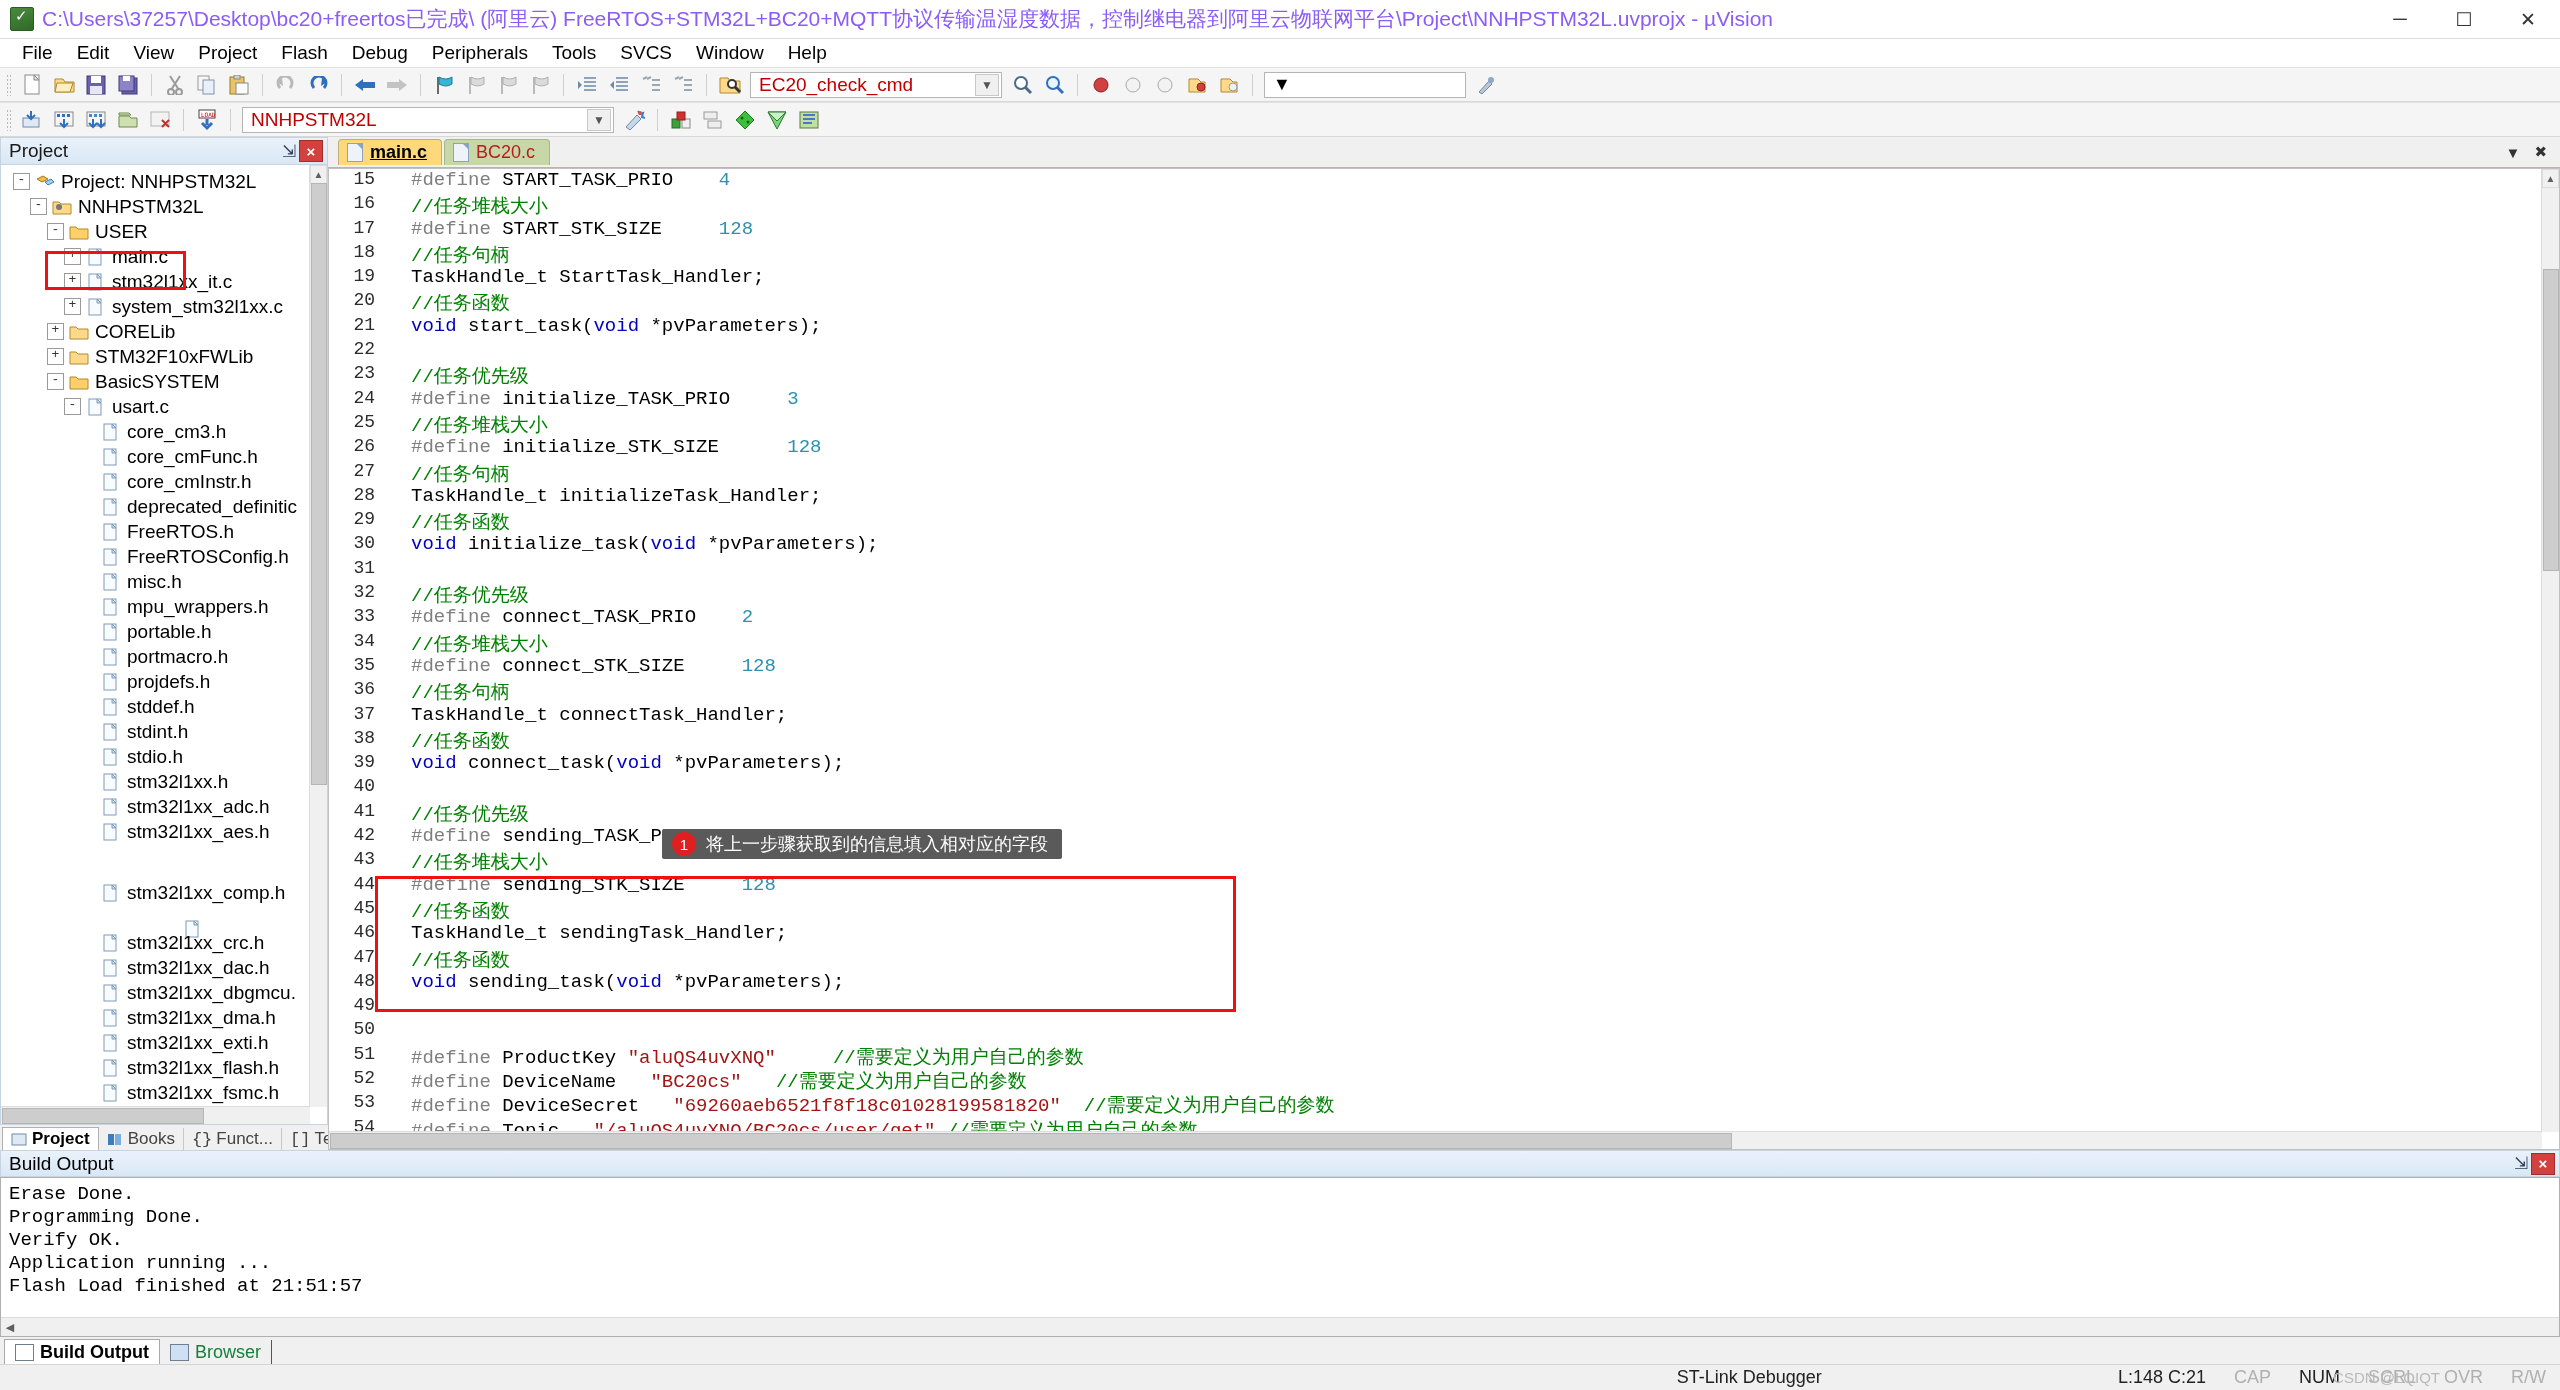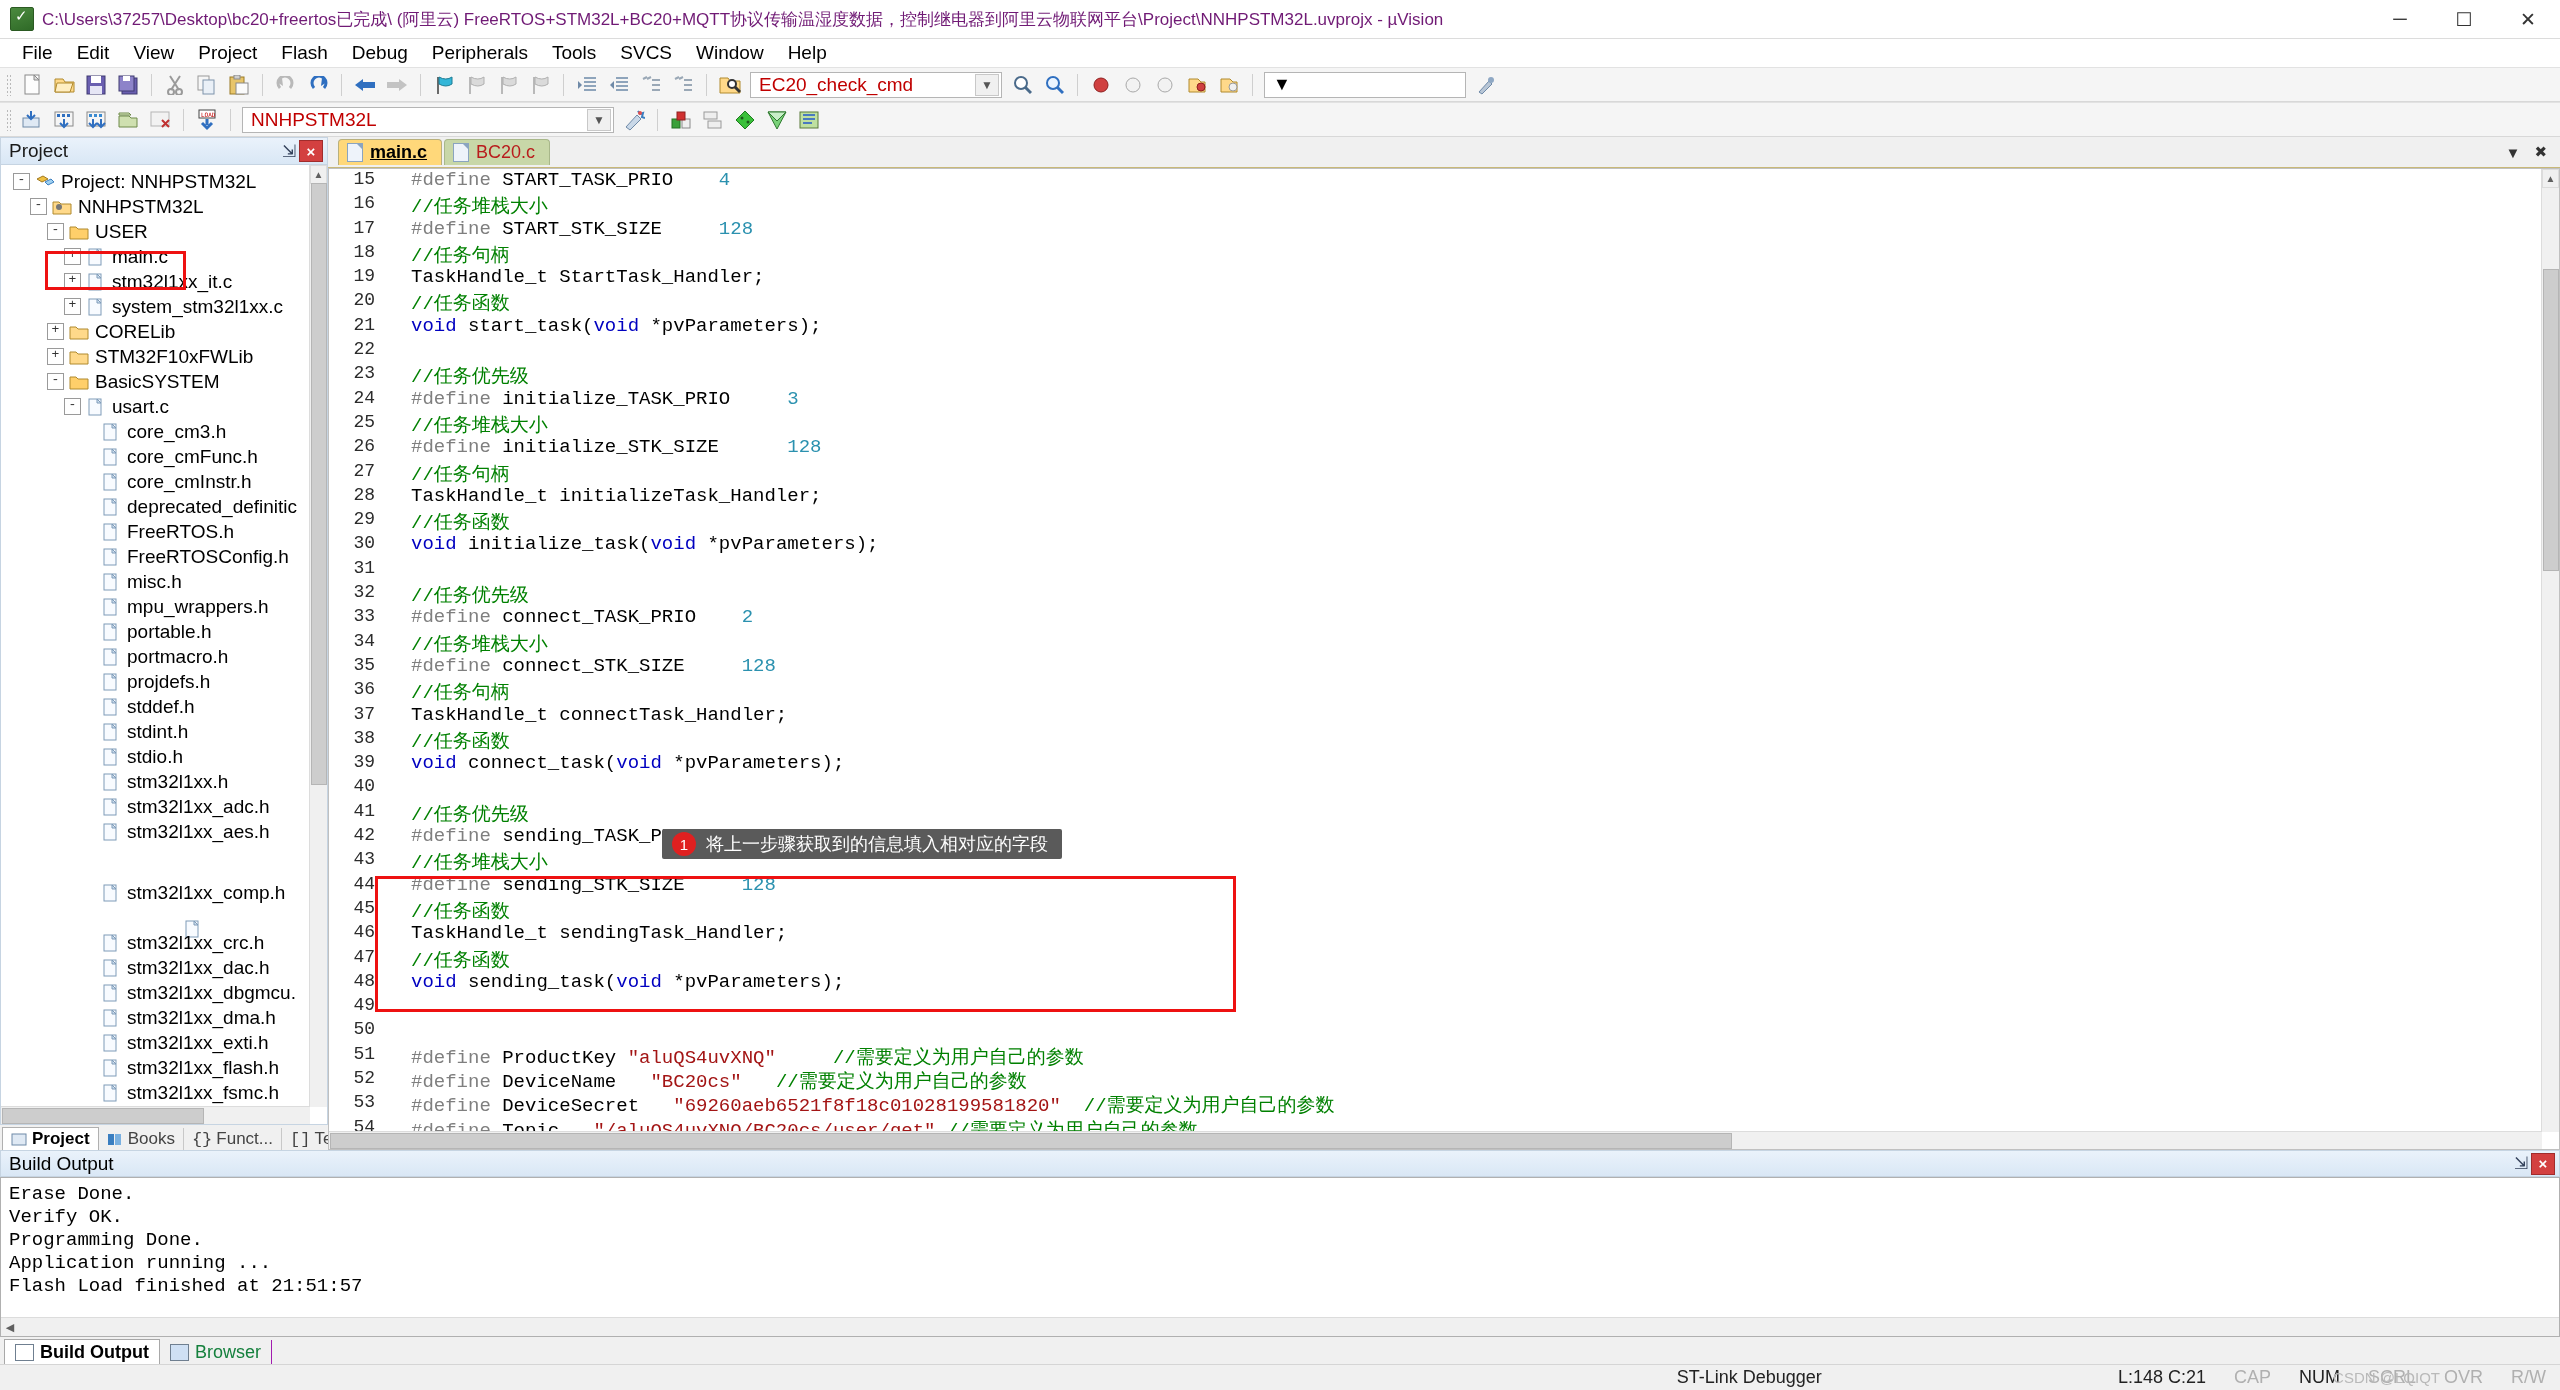--- a/index.html
+++ b/index.html
@@ -3,21 +3,21 @@
 <meta charset="utf-8">
 <style>
   html,body{margin:0;padding:0;}
   body{width:2560px;height:1390px;background:#f0f0f0;font-family:"Liberation Sans",sans-serif;font-size:20px;overflow:hidden;}
   .app{width:2560px;height:1390px;display:flex;flex-direction:column;background:#f0f0f0;}
 
   
   .titlebar{height:38px;background:#ffffff;display:flex;align-items:center;border-bottom:1px solid #dcdcdc;flex:0 0 38px;}
   .titlebar .app-icon{width:22px;height:22px;margin:0 8px 0 10px;background:linear-gradient(160deg,#4b8a3f,#2f6a27);border:1px solid #2b5a22;border-radius:2px;position:relative;flex:0 0 auto;}
   .titlebar .app-icon:after{content:"\2713";position:absolute;left:4px;top:-1px;color:#fff;font-size:15px;}
-  .title-text{font-size:17px;color:#701a75;white-space:nowrap;overflow:hidden;}
+  .title-text{font-size:21px;color:#8b5cf6;white-space:nowrap;overflow:hidden;}
   .win-btns{margin-left:auto;display:flex;height:38px;}
   .win-btn{width:64px;height:38px;display:flex;align-items:center;justify-content:center;font-size:19px;color:#333;}
 
   
   .menubar{height:28px;background:#ffffff;display:flex;align-items:center;padding-left:10px;flex:0 0 28px;}
   .menu-item{padding:4px 12px;font-size:19px;color:#000;white-space:nowrap;}
 
   
   .toolbar{height:33px;background:#f5f5f5;border-top:1px solid #e2e2e2;border-bottom:1px solid #d8d8d8;display:flex;align-items:center;padding-left:6px;flex:0 0 33px;}
   .grip{width:5px;height:22px;margin-right:5px;background-image:radial-gradient(#b9b9b9 1px, transparent 1px);background-size:3px 4px;}
@@ -881,22 +881,22 @@
 
   <div class="bottom-panel">
     <div class="bo-head">
       <span class="ph-title">Build Output</span>
       <span class="pin-btn">⇲</span>
       <span class="xclose">×</span>
     </div>
     <div class="bo-body">
       <div style="padding-top:5px" id="bo-lines">
           <div class="bo-line">Erase Done.</div>
+          <div class="bo-line">Programming Done.</div>
           <div class="bo-line">Verify OK.</div>
-          <div class="bo-line">Programming Done.</div>
           <div class="bo-line">Application running ...</div>
           <div class="bo-line">Flash Load finished at 21:51:57</div>
         </div>
       <div class="bo-hscroll">
         <span class="a">◀</span>
       </div>
     </div>
     <div class="bo-tabs">
       <div class="bo-tab active">
         <span class="tico"></span>

